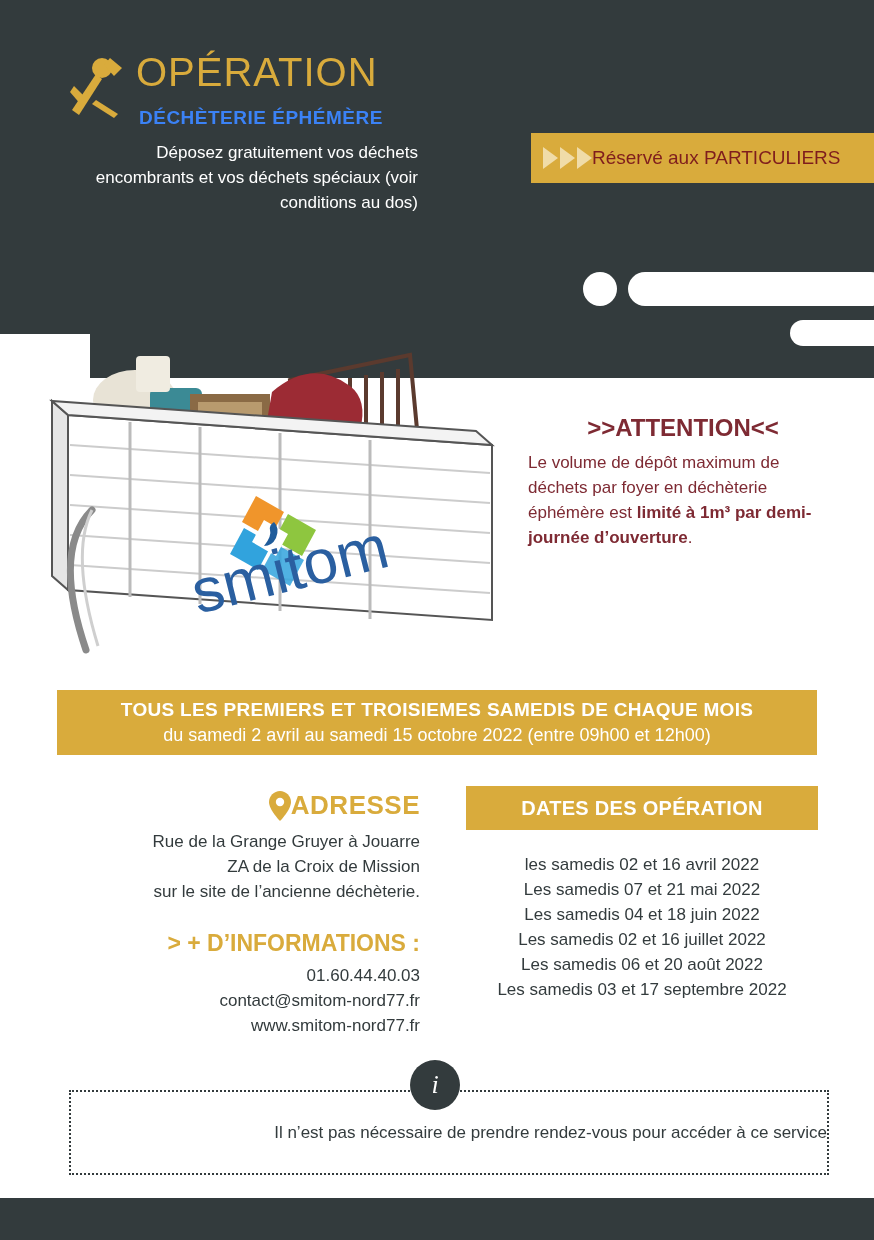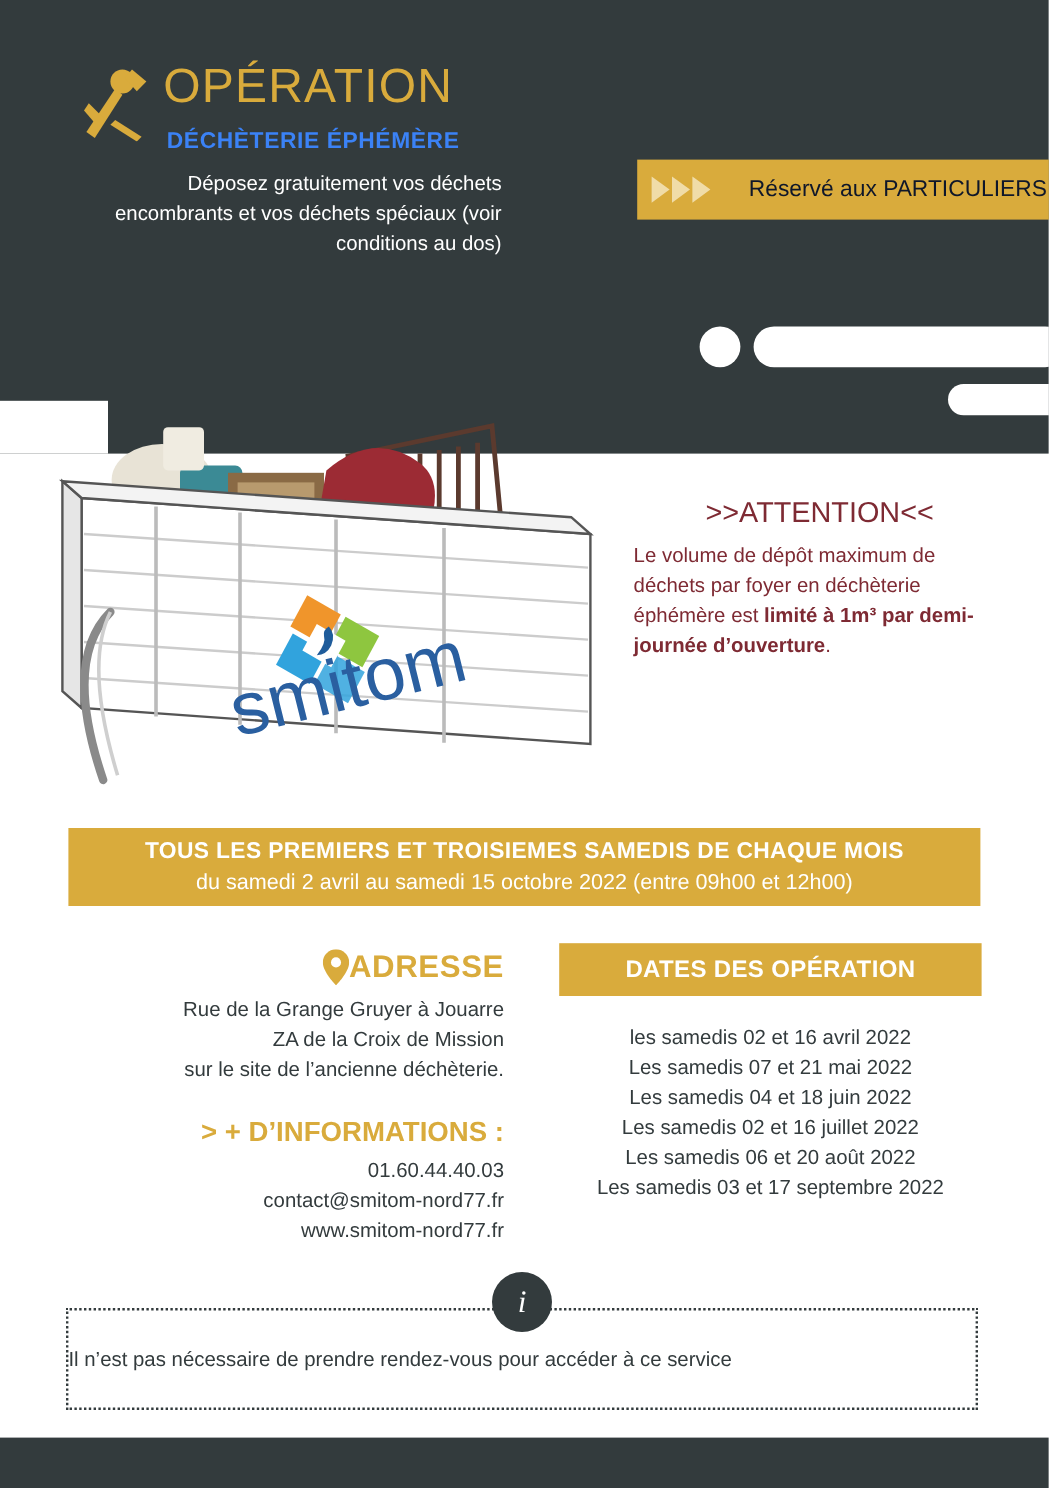--- a/index.html
+++ b/index.html
@@ -77,22 +77,21 @@
     gap: 2px;
   }
   .ribbon .arrows i {
     width: 0; height: 0;
     border-top: 11px solid transparent;
     border-bottom: 11px solid transparent;
     border-left: 15px solid #f0dca8;
     display: block;
   }
   .ribbon .ribbon-label {
-    margin-left: 32px;
-    color: #0f172a;
+    color: #7f1d1d;
     font-size: 19px;
   }
 
   
   .pill-dot {
     position: absolute;
     left: 583px; top: 272px;
     width: 34px; height: 34px;
     border-radius: 50%;
     background: #ffffff;
@@ -122,21 +121,21 @@
   
   .attention {
     position: absolute;
     left: 528px; top: 414px;
     width: 310px;
   }
   .attention-title {
     text-align: center;
     color: #7e2a33;
     font-size: 24px;
-    font-weight: normal;
+    font-weight: bold;
     margin-bottom: 8px;
   }
   .attention-body {
     color: #7e2a33;
     font-size: 17px;
     line-height: 25px;
   }
   .attention-body b { font-weight: bold; }
 
   
@@ -234,26 +233,26 @@
     display: flex;
     align-items: center;
     justify-content: center;
     font-size: 26px;
     font-style: italic;
     font-family: "Liberation Serif", serif;
     z-index: 2;
   }
   .note-box {
     position: absolute;
-    left: 55px; top: 1090px;
+    left: 69px; top: 1090px;
     width: 760px; height: 85px;
     border: 2px dotted #333b3d;
     display: flex;
     align-items: center;
-    justify-content: flex-start;
+    justify-content: flex-end;
   }
   .note-text {
     color: #333b3d;
     font-size: 17px;
   }
   .footer-strip {
     position: absolute;
     left: 0; bottom: 0;
     width: 874px; height: 42px;
     background: #333b3d;

